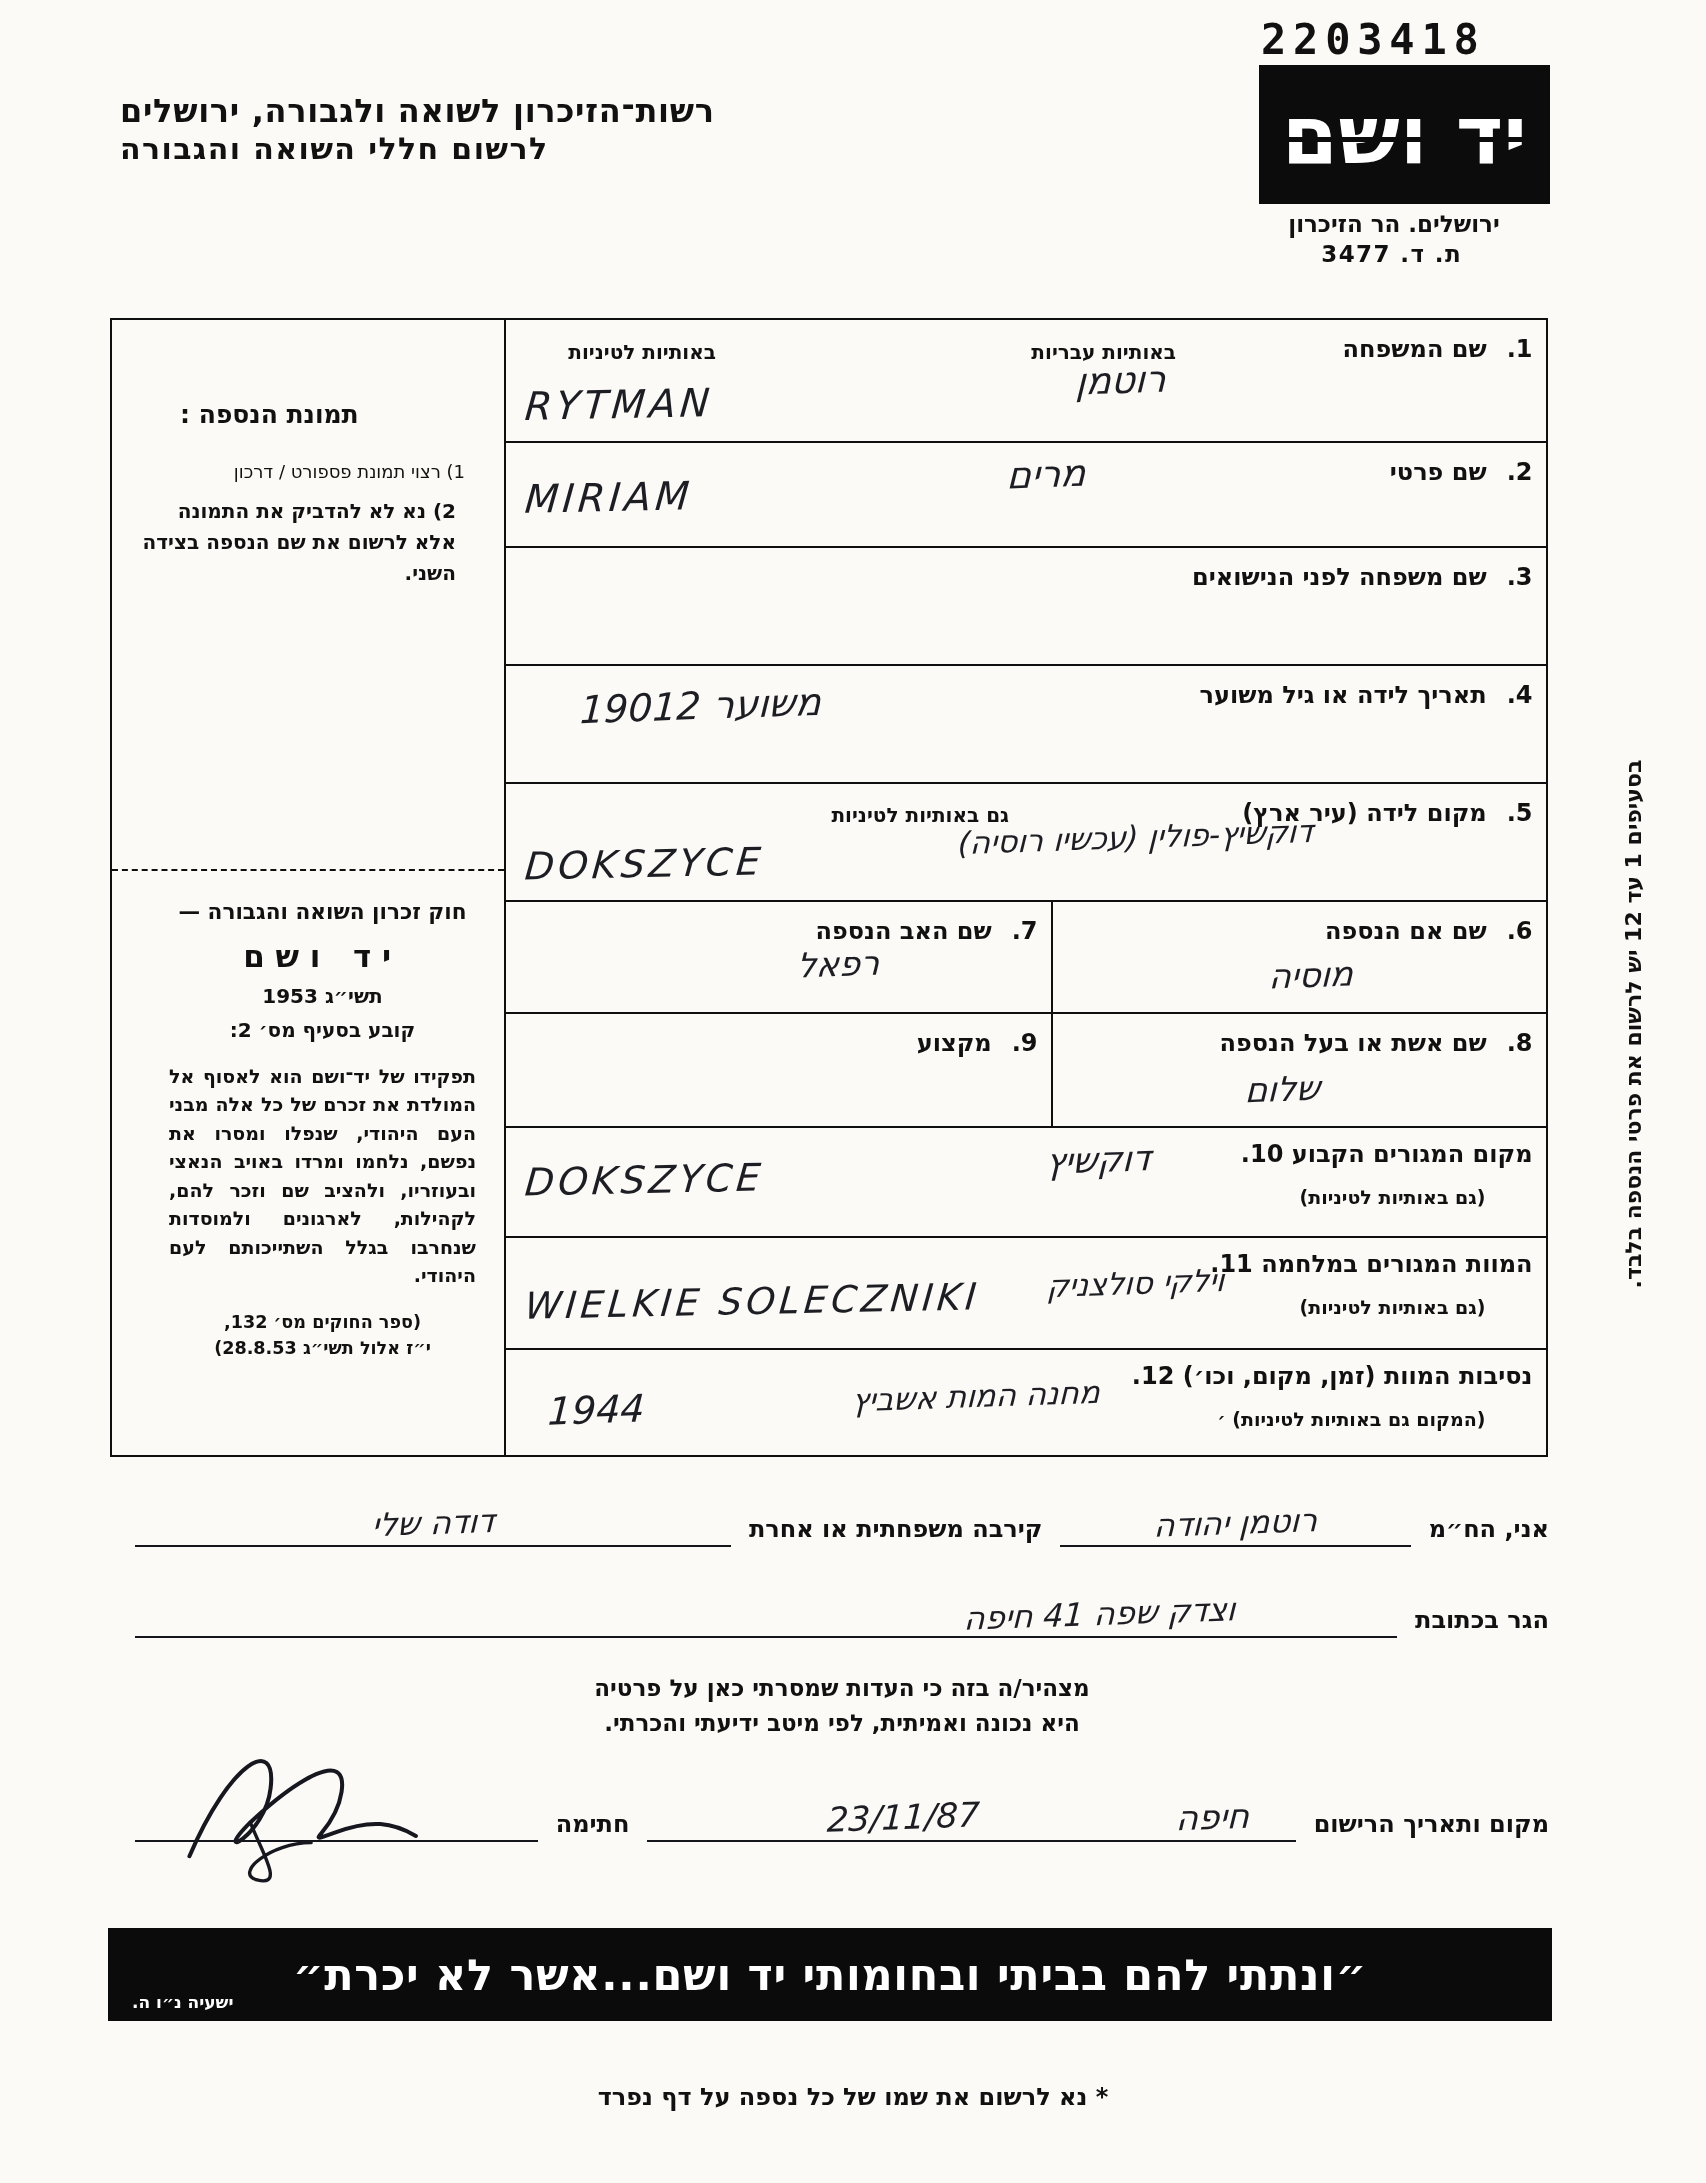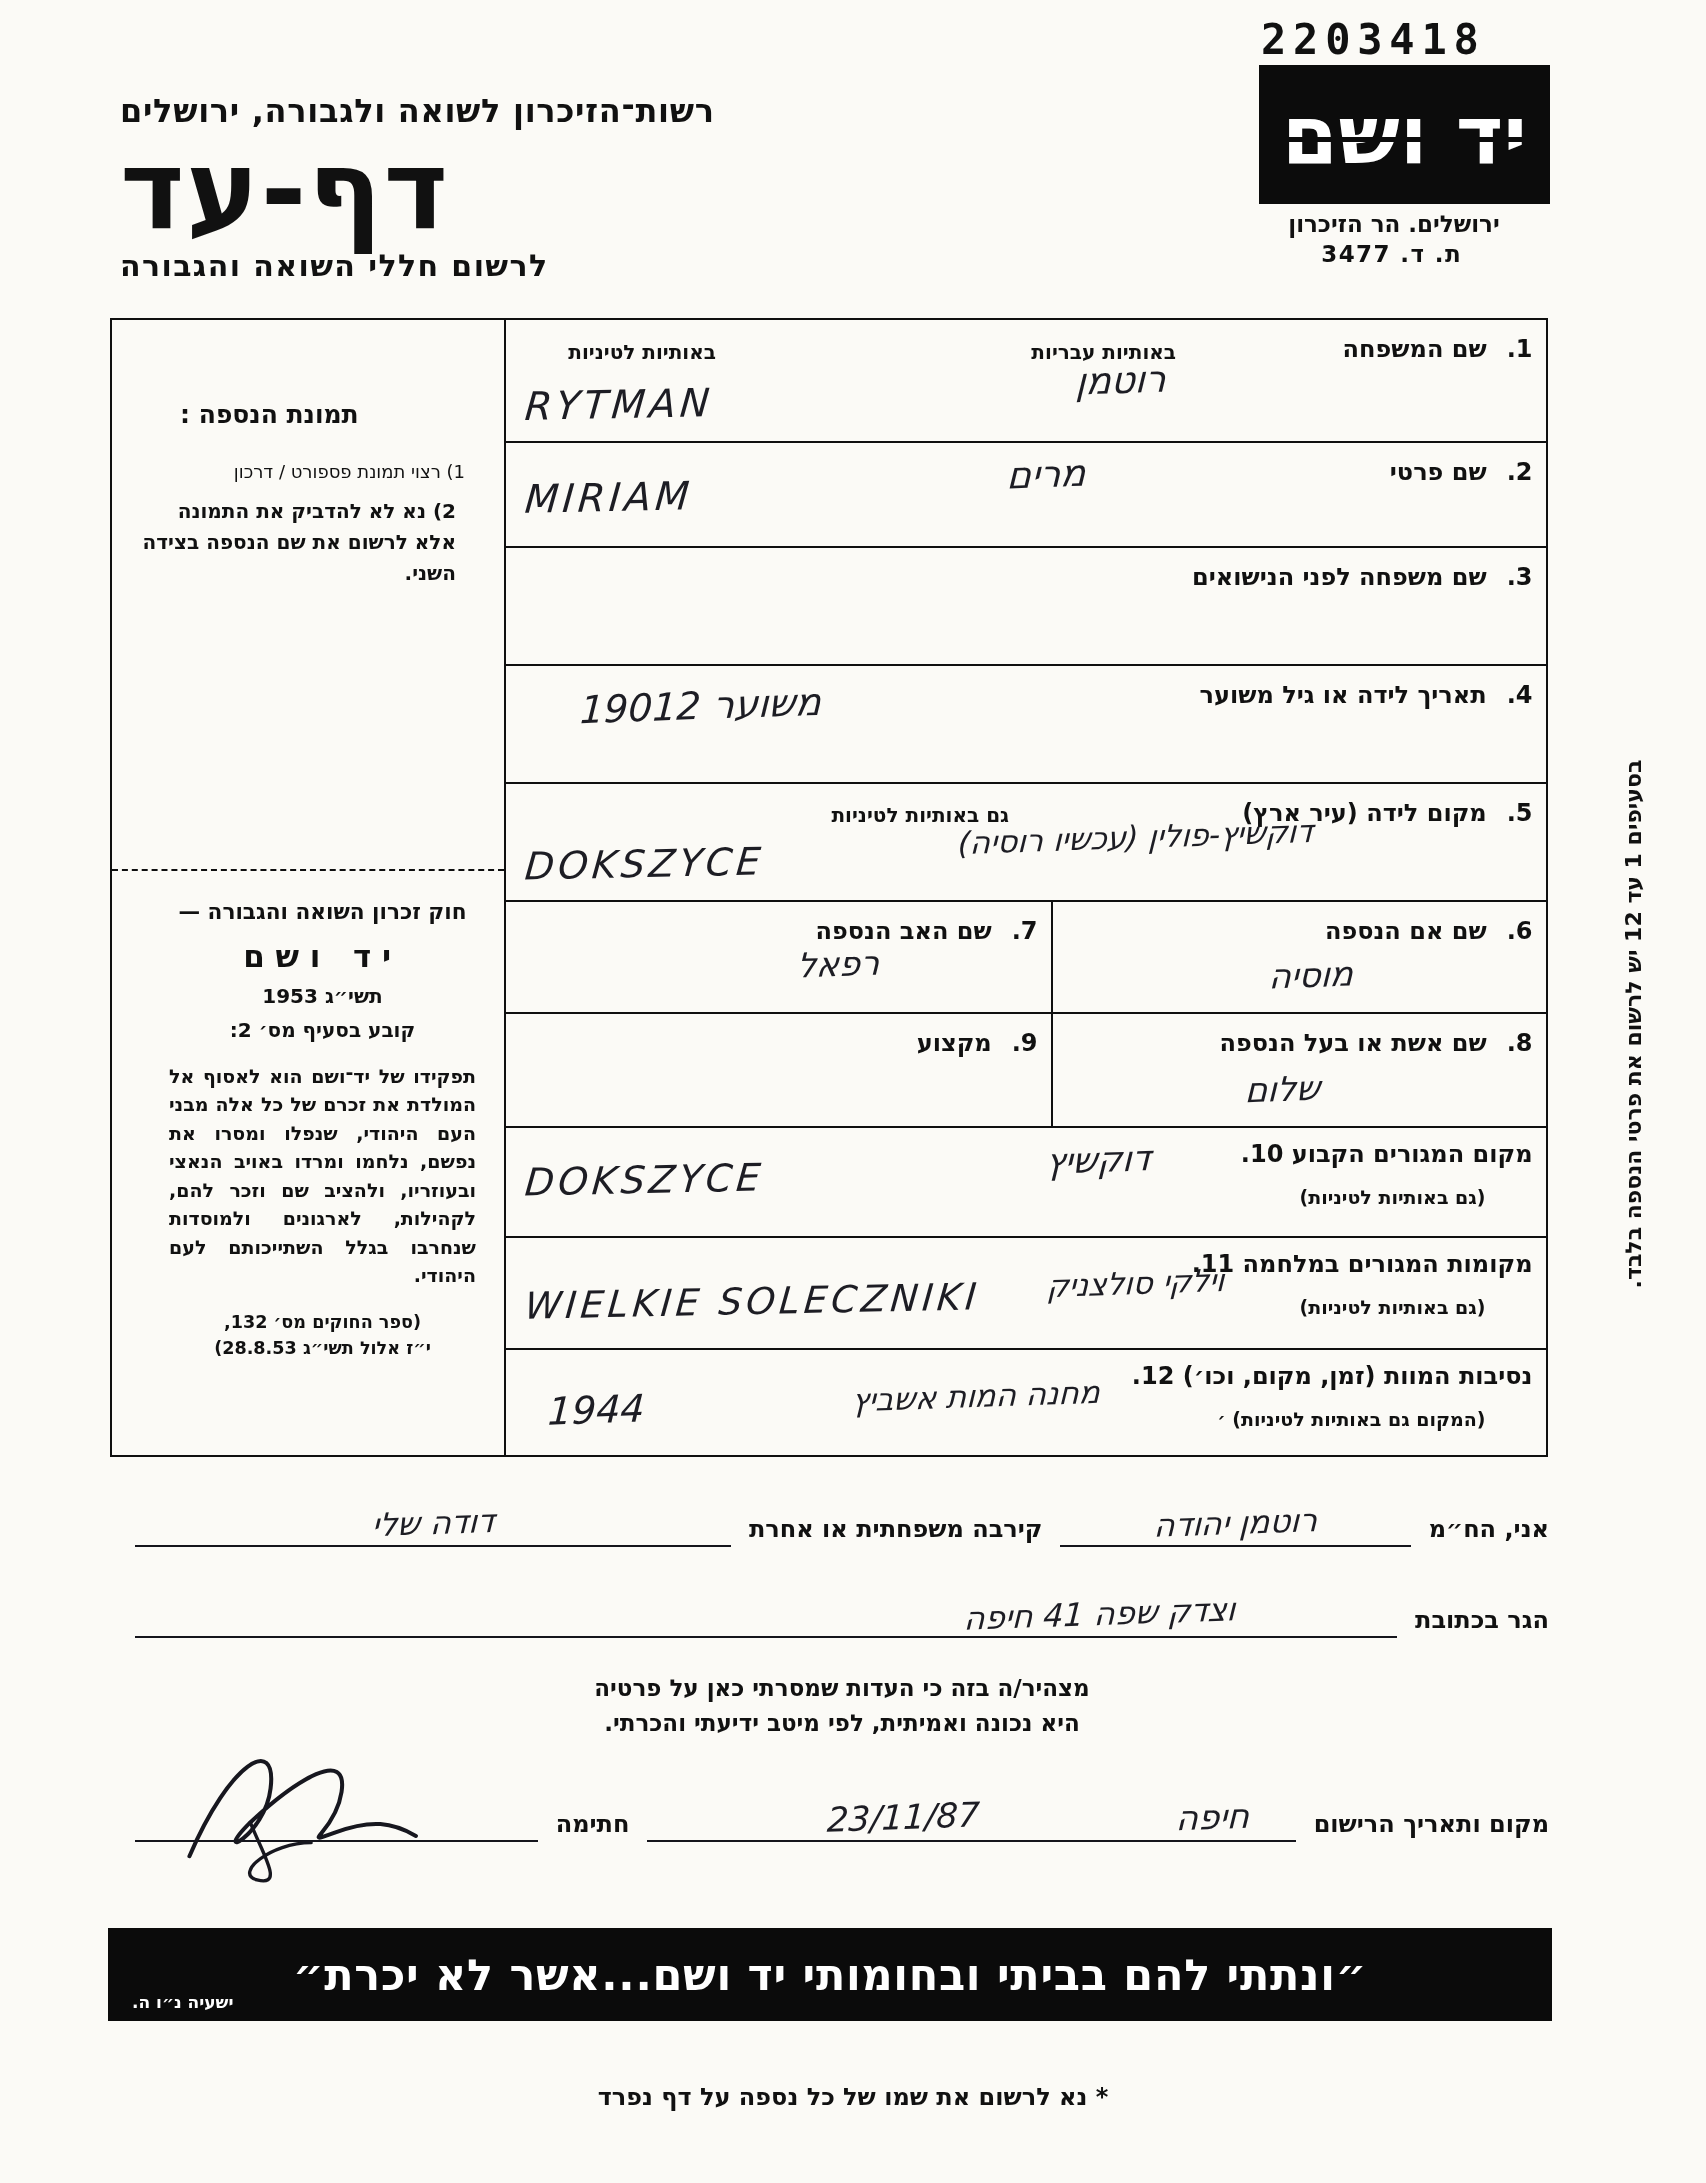--- a/index.html
+++ b/index.html
@@ -70,21 +70,20 @@
 
   <div class="abs logo">
     <span>יד ושם</span>
     <span class="logo-slit"></span>
   </div>
   <div class="abs logo-addr1">ירושלים. הר הזיכרון</div>
   <div class="abs logo-addr2">ת. ד. 3477</div>
 
   <div class="abs hdr-left">
     <div class="hdr-line1">רשות־הזיכרון לשואה ולגבורה, ירושלים</div>
-    <div class="hdr-title">דף-עד</div>
     <div class="hdr-sub">לרשום חללי השואה והגבורה</div>
   </div>
 
   <div class="abs vertnote">בסעיפים 1 עד 12 יש לרשום את פרטי הנספה בלבד.</div>
 
   <div class="abs formbox">
 
     <div class="sidebar">
       <div class="photo-sec">
         <div class="photo-title">תמונת הנספה :</div>
@@ -192,21 +191,21 @@
         <div class="flab2">
           <div class="l1"><span>מקום המגורים הקבוע</span> <span>10.</span></div>
           <div class="l2">(גם באותיות לטיניות)</div>
         </div>
         <div class="abs hw hw-heb" style="right:395px;top:12px;font-size:35px;">דוקשיץ</div>
         <div class="abs hw hw-lat" style="left:19px;top:30px;font-size:38px;direction:ltr;">DOKSZYCE</div>
       </div>
 
       <div class="frow" style="height:112px;">
         <div class="flab2">
-          <div class="l1"><span>מקומות המגורים במלחמה</span> <span>11.</span></div>
+          <div class="l1"><span>המוות המגורים במלחמה</span> <span>11.</span></div>
           <div class="l2">(גם באותיות לטיניות)</div>
         </div>
         <div class="abs hw hw-heb" style="right:321px;top:27px;font-size:31px;">וילקי סולצניק</div>
         <div class="abs hw hw-lat" style="left:19px;top:42px;font-size:37px;direction:ltr;">WIELKIE SOLECZNIKI</div>
       </div>
 
       <div class="frow">
         <div class="flab2">
           <div class="l1"><span>נסיבות המוות (זמן, מקום, וכו׳)</span> <span>12.</span></div>
           <div class="l2">(המקום גם באותיות לטיניות) ׳</div>

